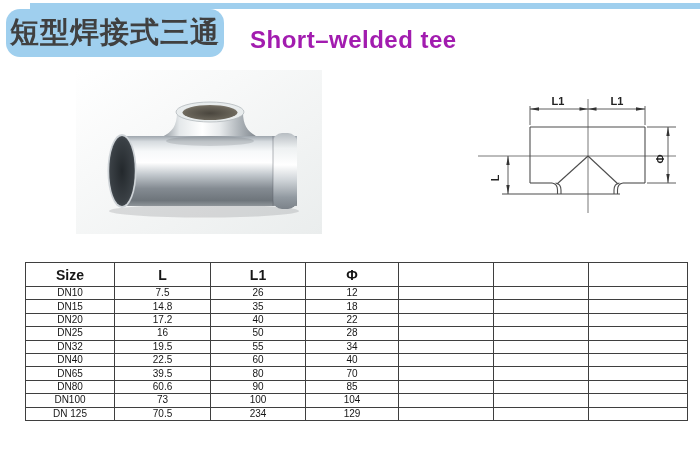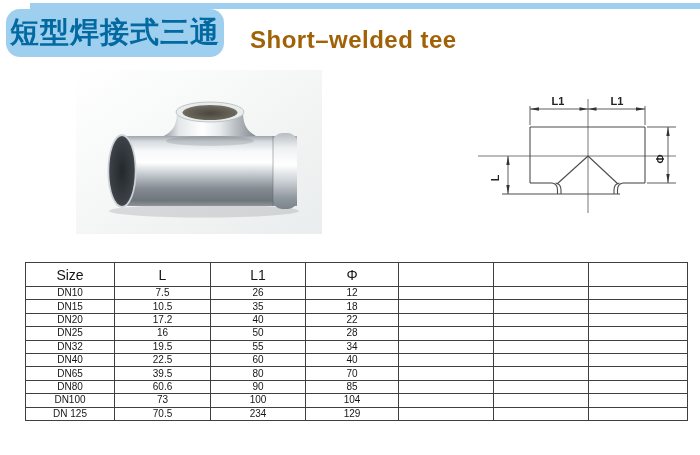--- a/index.html
+++ b/index.html
@@ -10,38 +10,38 @@
   .top-bar{
     position:absolute;left:30px;top:3px;width:670px;height:6px;
     background:#9FCFEE;
   }
   .title-box{
     position:absolute;left:6px;top:9px;width:218px;height:48px;
     background:#9FCFEE;border-radius:14px;
     display:flex;align-items:center;justify-content:center;
   }
   .title-zh{
-    font-size:29px;font-weight:bold;letter-spacing:1px;color:#0369a1;
+    font-size:29px;font-weight:bold;letter-spacing:1px;color:#404040;
     font-family:"Liberation Sans",sans-serif;
   }
   .title-en{
     position:absolute;left:250px;top:26px;
-    font-size:24px;font-weight:bold;color:#a16207;letter-spacing:0.5px;text-align:center;
+    font-size:24px;font-weight:bold;color:#a21caf;letter-spacing:0.5px;text-align:center;
   }
   .photo-wrap{position:absolute;left:76px;top:70px;width:246px;height:164px;}
   .diagram-wrap{position:absolute;left:470px;top:80px;width:228px;height:142px;}
   .spec-table{
     position:absolute;left:25px;top:262px;width:662px;
     border-collapse:collapse;table-layout:fixed;
   }
   .spec-table th,.spec-table td{
     border:1px solid #3f3f3f;text-align:center;vertical-align:middle;
     padding:0;line-height:1;overflow:hidden;white-space:nowrap;
   }
-  .spec-table th{height:23px;font-size:14px;font-weight:400;color:#161616;}
+  .spec-table th{height:23px;font-size:14px;font-weight:700;color:#161616;}
   .spec-table td{height:12.4px;font-size:10px;color:#161616;}
   svg text{font-family:"Liberation Sans",sans-serif;}
 </style>
 </head>
 <body>
 
 <div class="top-bar"></div>
 
 <div class="title-box">
   <span class="title-zh">短型焊接式三通</span>
@@ -190,21 +190,21 @@
         <td>DN10</td>
         <td>7.5</td>
         <td>26</td>
         <td>12</td>
         <td></td>
         <td></td>
         <td></td>
       </tr>
       <tr>
         <td>DN15</td>
-        <td>10.5</td>
+        <td>14.8</td>
         <td>35</td>
         <td>18</td>
         <td></td>
         <td></td>
         <td></td>
       </tr>
       <tr>
         <td>DN20</td>
         <td>17.2</td>
         <td>40</td>

